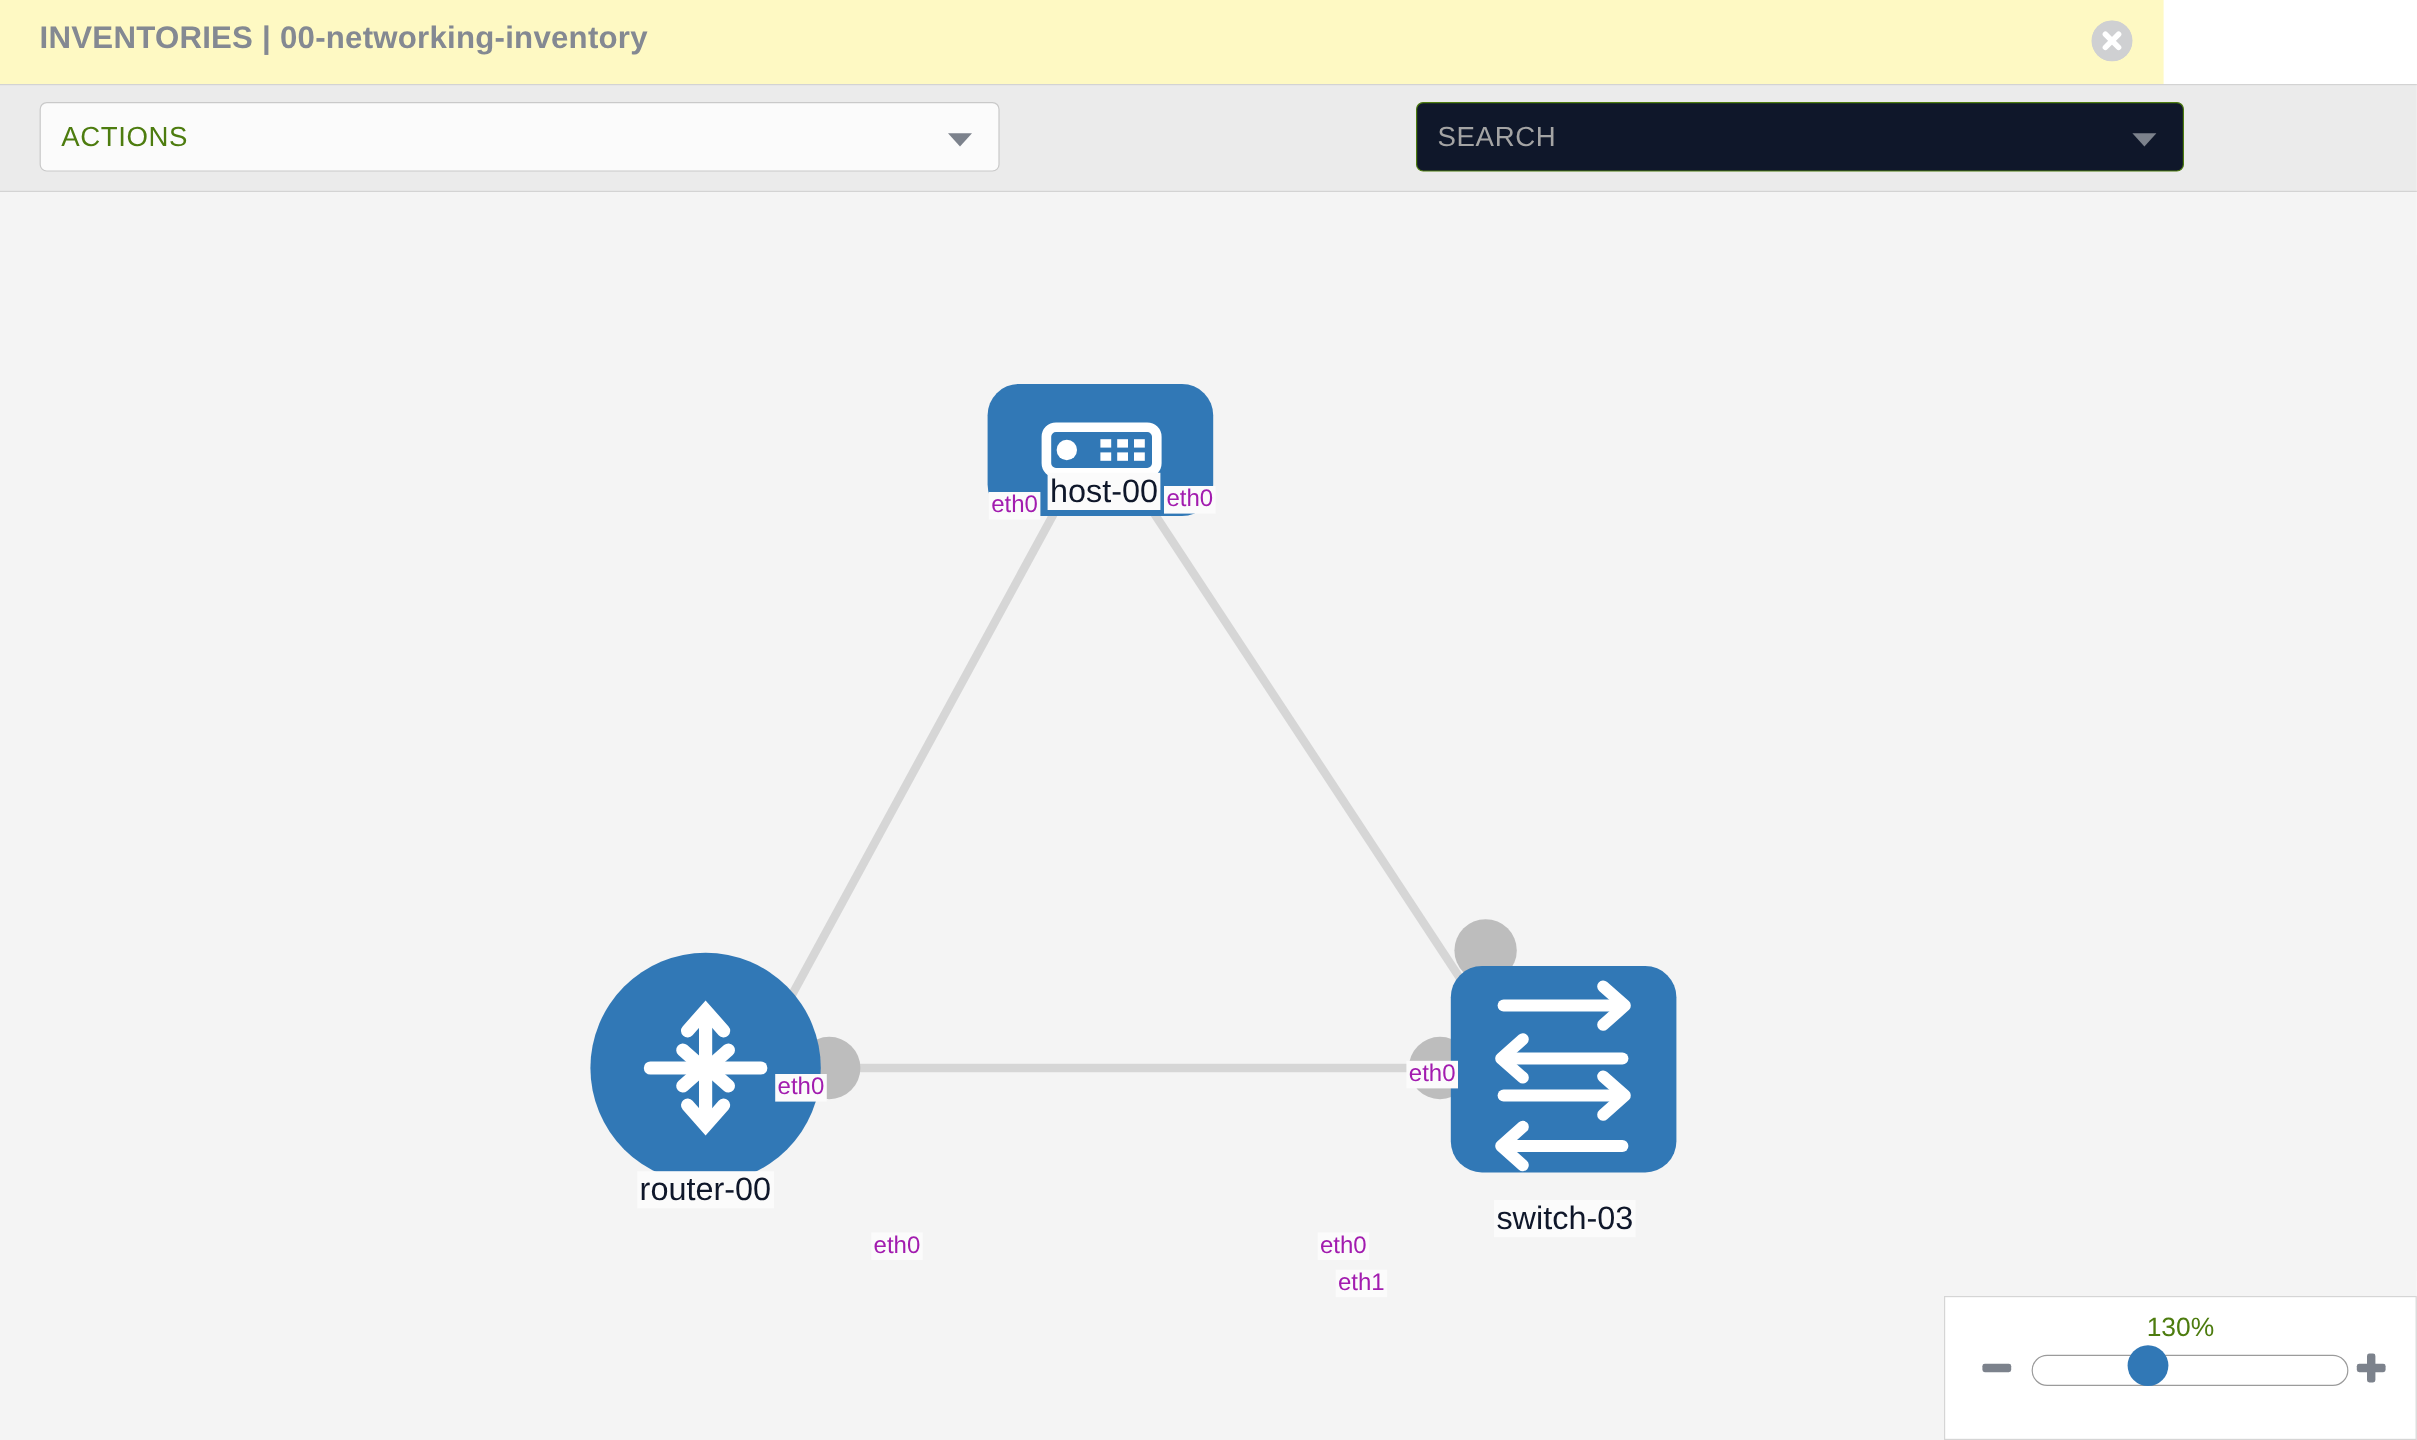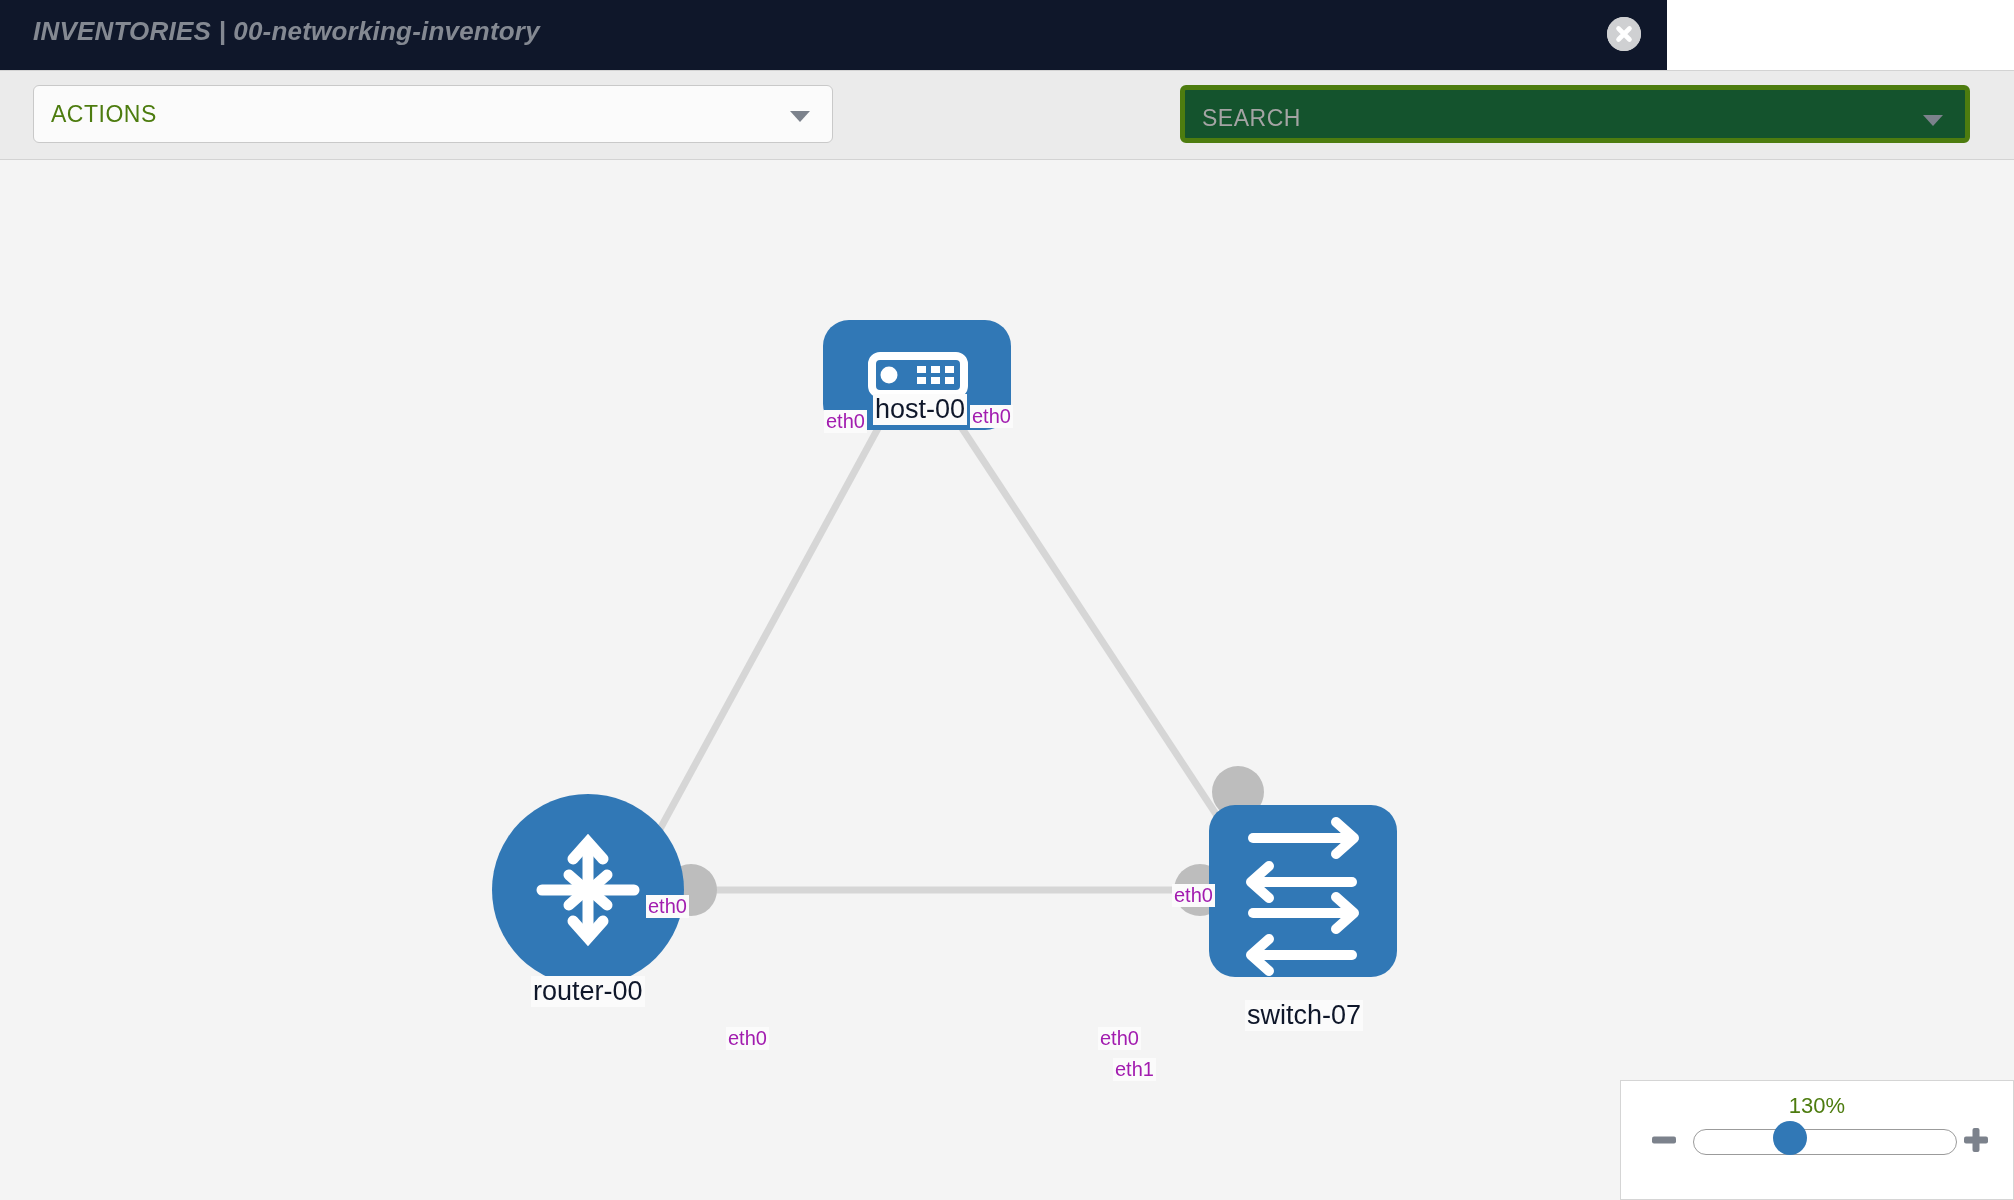--- a/index.html
+++ b/index.html
@@ -12,25 +12,24 @@
     height: 1200px;
     font-family: "Liberation Sans", sans-serif;
     overflow: hidden;
     position: relative;
   }
 
   
   .header {
     position: absolute;
     left: 0; top: 0;
-    width: 1667px;
+    width: 1803px;
     height: 70px;
-    background: #0f172a;
-    box-sizing: border-box;
-    font-style: italic;
+    background: #fef9c3;
+    box-sizing: border-box;
   }
   .page-title {
     position: absolute;
     left: 33px;
     top: 16px;
     font-size: 26px;
     font-weight: bold;
     color: #848992;
     letter-spacing: 0.2px;
     white-space: nowrap;
@@ -93,24 +92,24 @@
     height: 44px;
     cursor: pointer;
   }
   .icon-wrench { left: 1046px; }
   .icon-key    { left: 1114px; }
 
   .search-box {
     position: absolute;
     left: 1180px;
     top: 14px;
-    width: 790px;
+    width: 640px;
     height: 58px;
-    background: #14532d;
-    border: 5px solid #4d7c0f;
+    background: #0f172a;
+    border: 1px solid #4d7c0f;
     border-radius: 6px;
     box-sizing: border-box;
   }
   .search-label {
     position: absolute;
     left: 17px;
     top: 15px;
     font-size: 23px;
     color: #a4a4a4;
     letter-spacing: 0.5px;
@@ -302,21 +301,21 @@
         <path d="M1253 753 L1352 753"></path>
         <path d="M1336 737 L1354 753 L1336 769"></path>
         <path d="M1352 795 L1253 795"></path>
         <path d="M1269 779 L1251 795 L1269 811"></path>
       </g>
     </g>
   </svg>
 
   <div class="node-label" style="left:873px; top:234px;">host-00</div>
   <div class="node-label" style="left:531px; top:816px;">router-00</div>
-  <div class="node-label" style="left:1245px; top:840px;">switch-07</div>
+  <div class="node-label" style="left:1245px; top:840px;">switch-03</div>
 
   <div class="port-label" style="left:824px; top:250px;">eth0</div>
   <div class="port-label" style="left:970px; top:245px;">eth0</div>
   <div class="port-label" style="left:646px; top:735px;">eth0</div>
   <div class="port-label" style="left:726px; top:867px;">eth0</div>
   <div class="port-label" style="left:1172px; top:724px;">eth0</div>
   <div class="port-label" style="left:1098px; top:867px;">eth0</div>
   <div class="port-label" style="left:1113px; top:898px;">eth1</div>
 </div>
 

